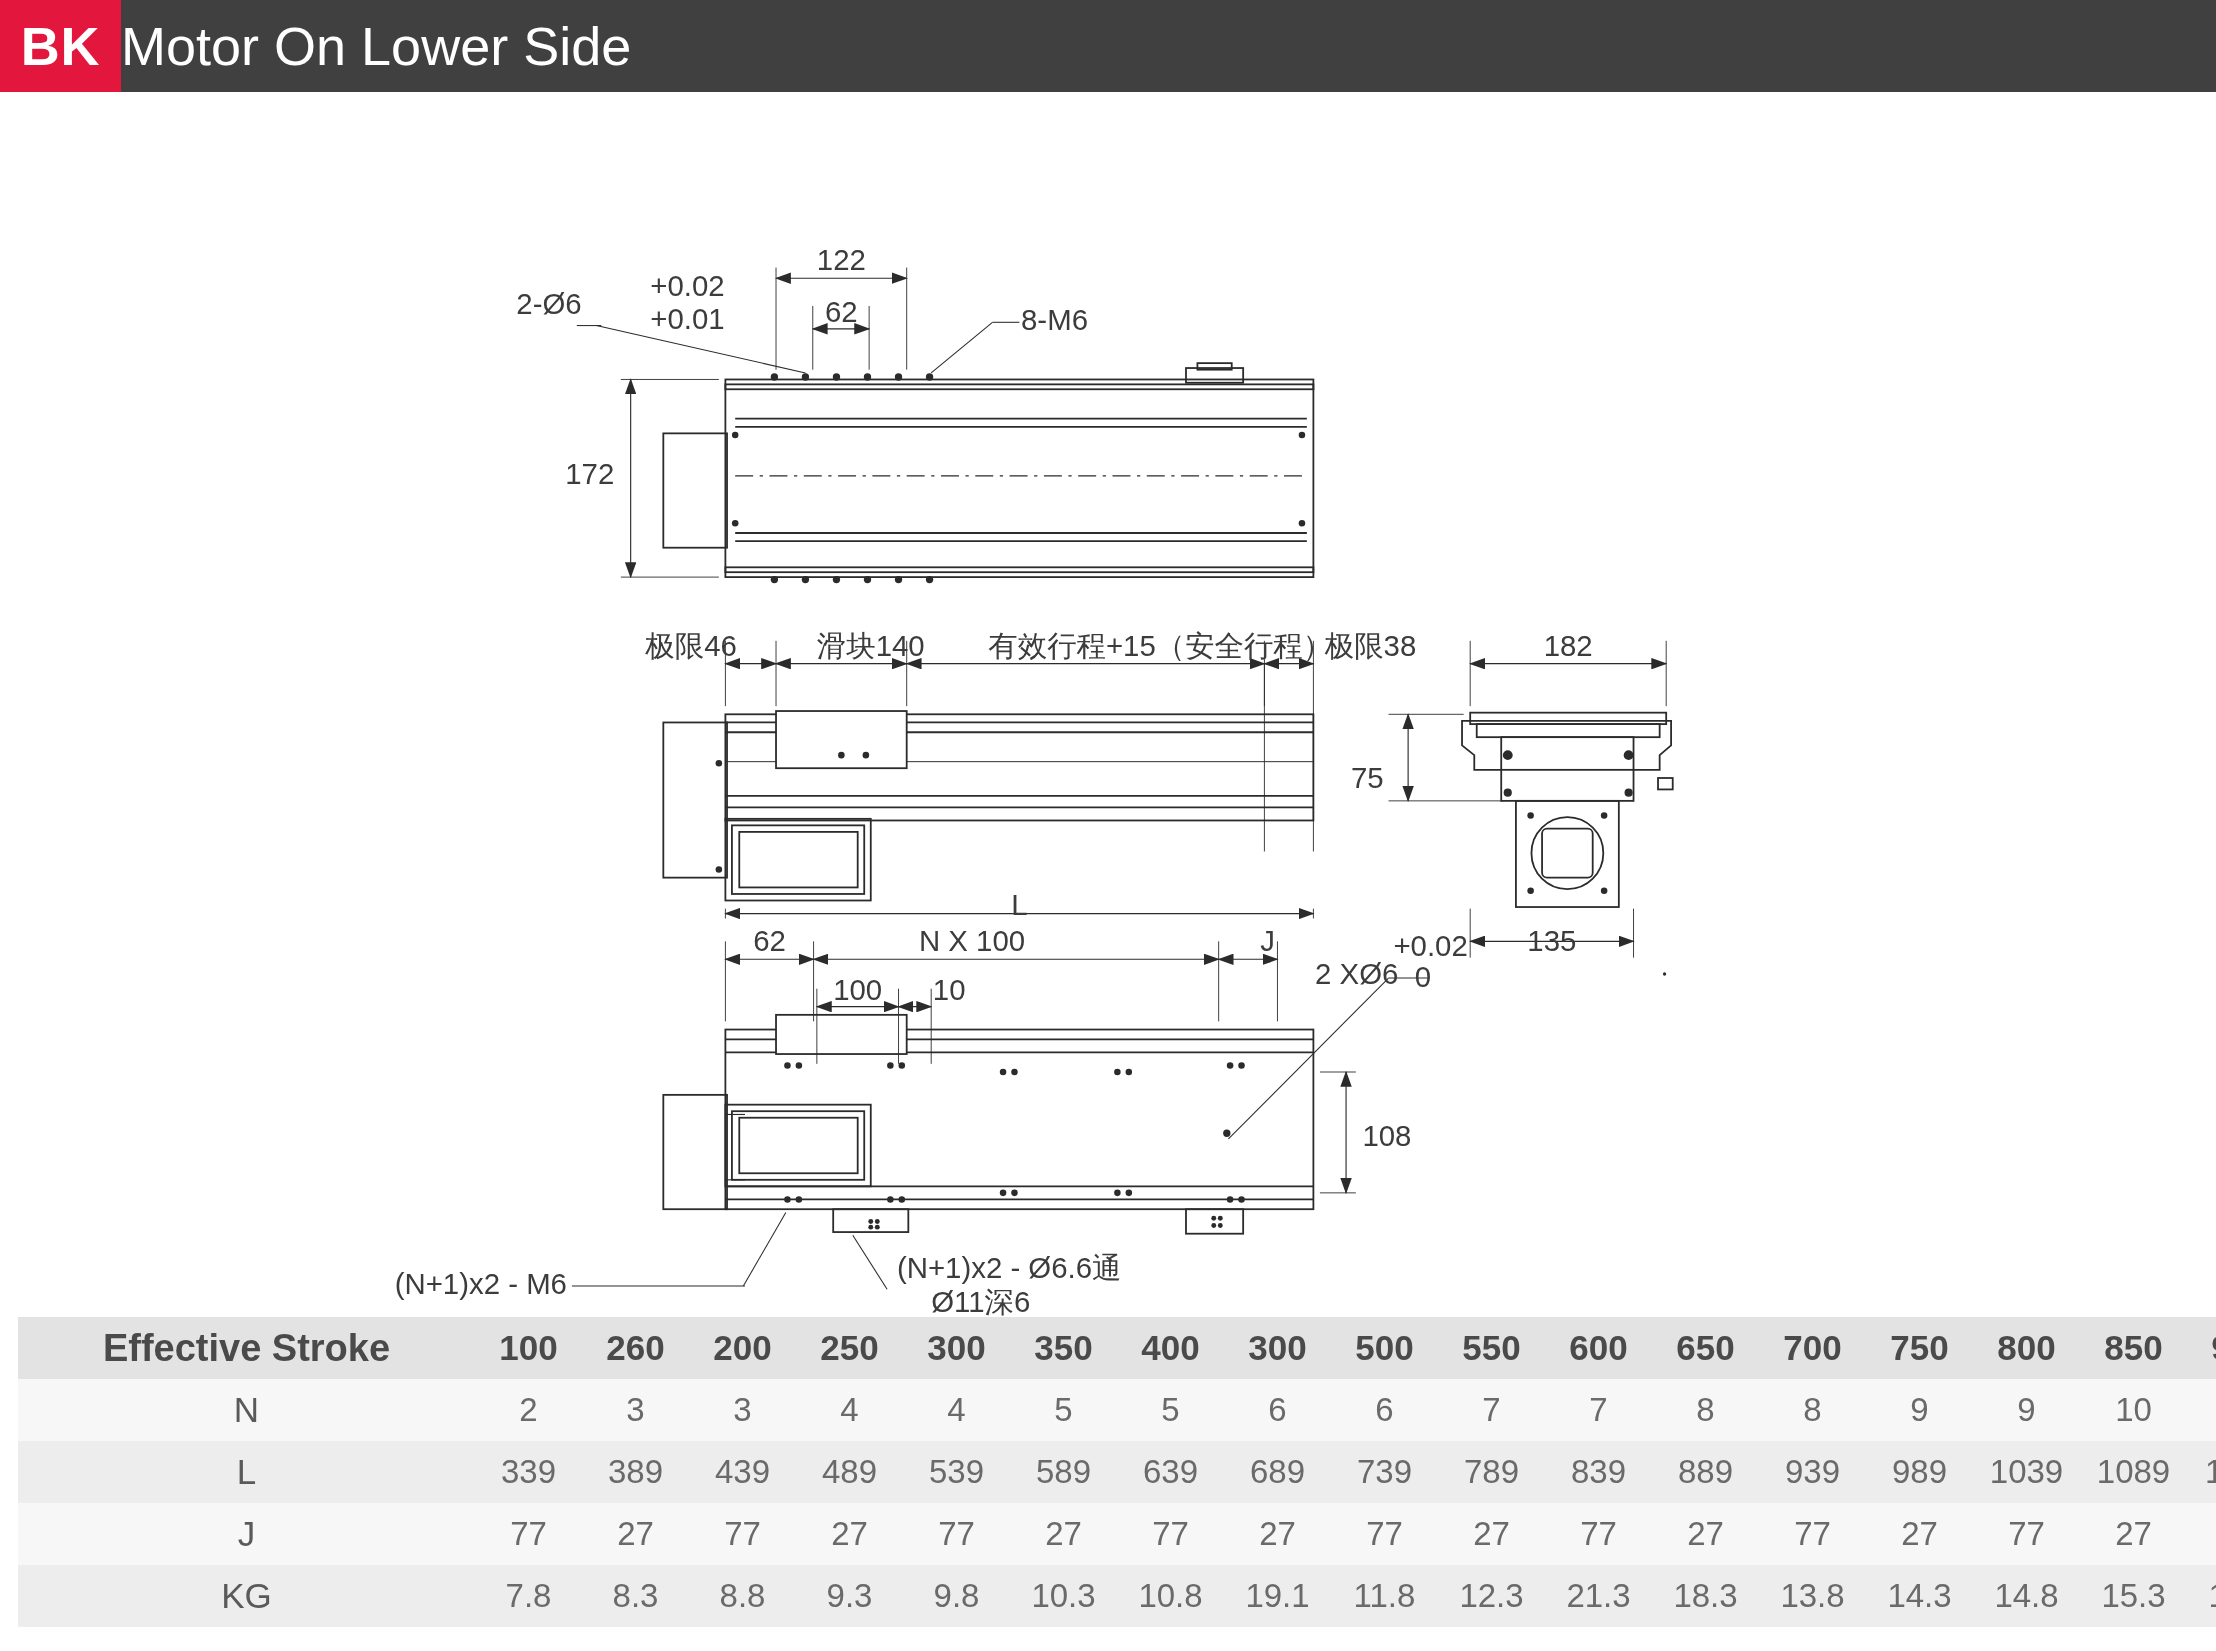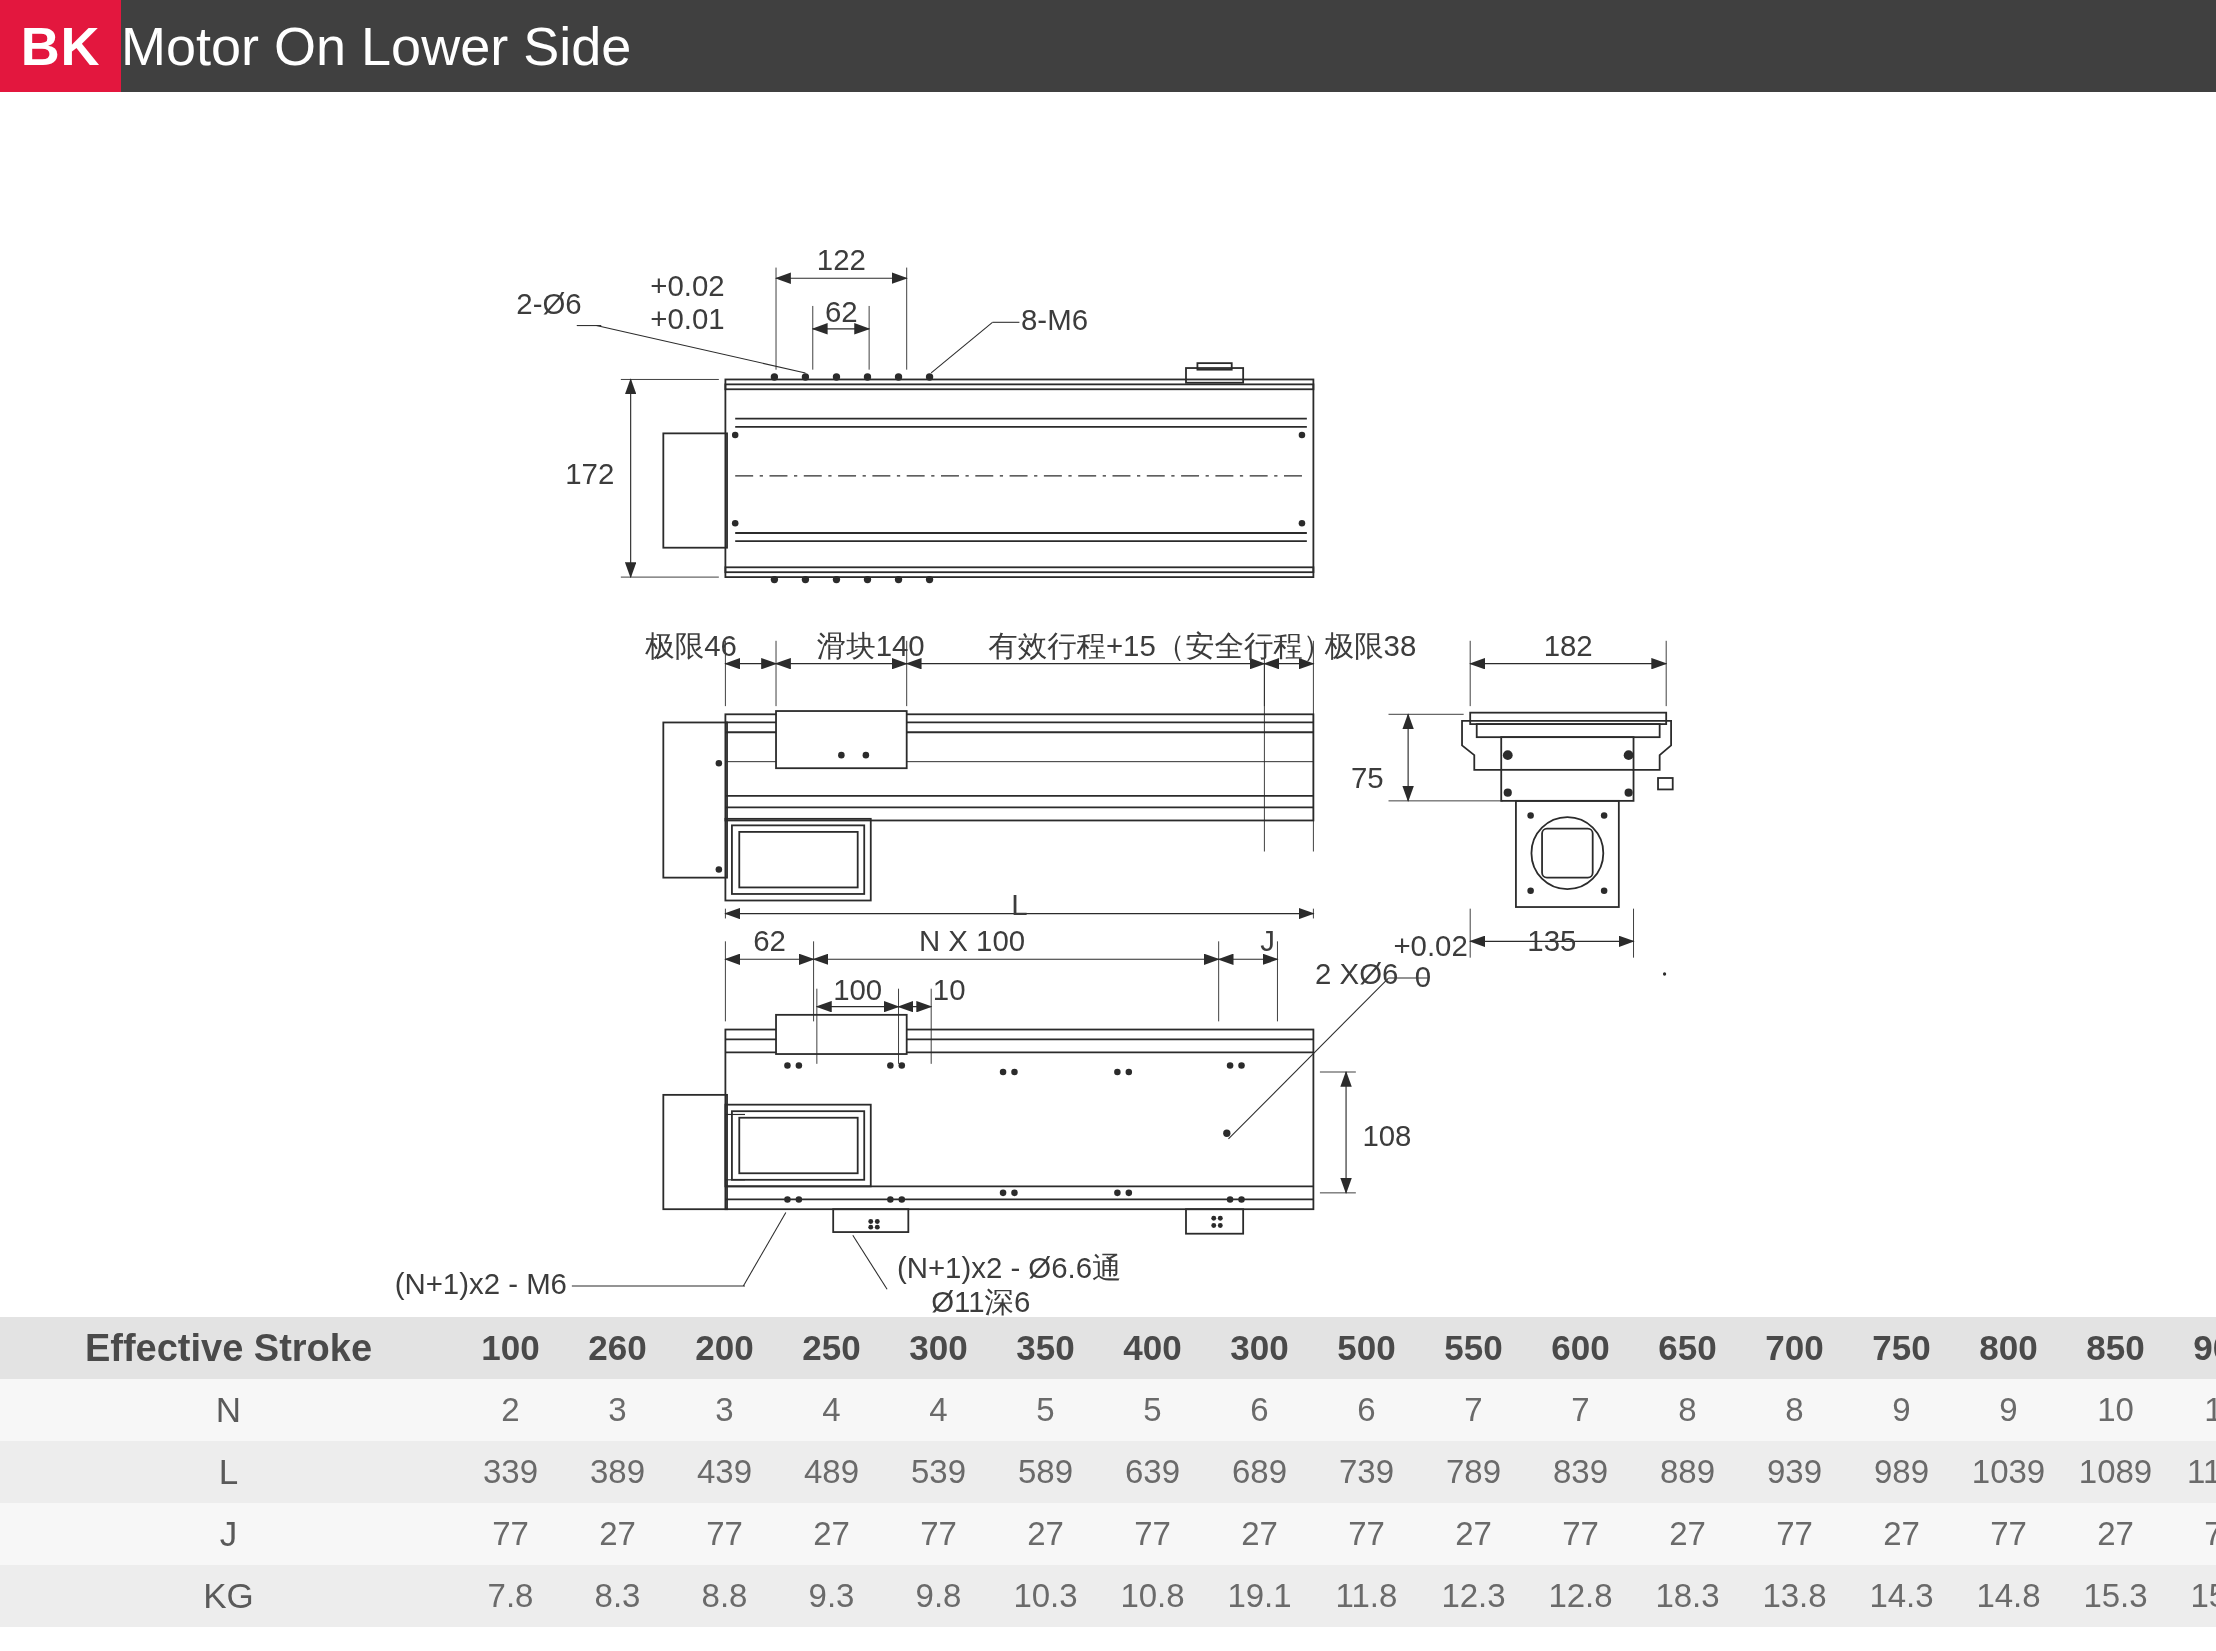--- a/index.html
+++ b/index.html
@@ -9,21 +9,21 @@
   .header{display:flex;align-items:stretch;height:92px;background:#404040;}
   .header .badge{width:121px;background:#e3173e;color:#fff;display:flex;align-items:center;justify-content:center;
                  font-size:54px;font-weight:bold;letter-spacing:0.8px;}
   .header .title{display:flex;align-items:center;color:#ffffff;font-size:54px;font-weight:400;}
 
   
   .drawing{position:relative;width:2216px;height:1225px;background:#ffffff;}
   .drawing svg{position:absolute;left:0;top:0;}
 
   
-  .tablewrap{position:absolute;left:0;top:1317px;width:2183px;}
+  .tablewrap{position:absolute;left:18px;top:1317px;width:2183px;}
   table{border-collapse:collapse;width:2183px;table-layout:fixed;}
   td,th{font-weight:normal;text-align:center;color:#6a6a6a;font-size:33px;padding:0;height:62px;}
   .rowA{background:#ededed;}
   .rowB{background:#f7f7f7;}
   .hdr{background:#e3e3e3;}
   .hdr td{color:#4a4a4a;font-weight:bold;font-size:35px;}
   .lbl{width:457px;text-align:center;font-size:35px;color:#5a5a5a;}
   .hdr .lbl{font-weight:bold;font-size:38px;}
   .dcell{width:107px;}
 </style>
@@ -367,21 +367,21 @@
         <td>7.8</td>
         <td>8.3</td>
         <td>8.8</td>
         <td>9.3</td>
         <td>9.8</td>
         <td>10.3</td>
         <td>10.8</td>
         <td>19.1</td>
         <td>11.8</td>
         <td>12.3</td>
-        <td>12.8</td>
+        <td>21.3</td>
         <td>18.3</td>
         <td>13.8</td>
         <td>14.3</td>
         <td>14.8</td>
         <td>15.3</td>
         <td>15.8</td>
       </tr>
     </tbody>
   </table>
 </div>

